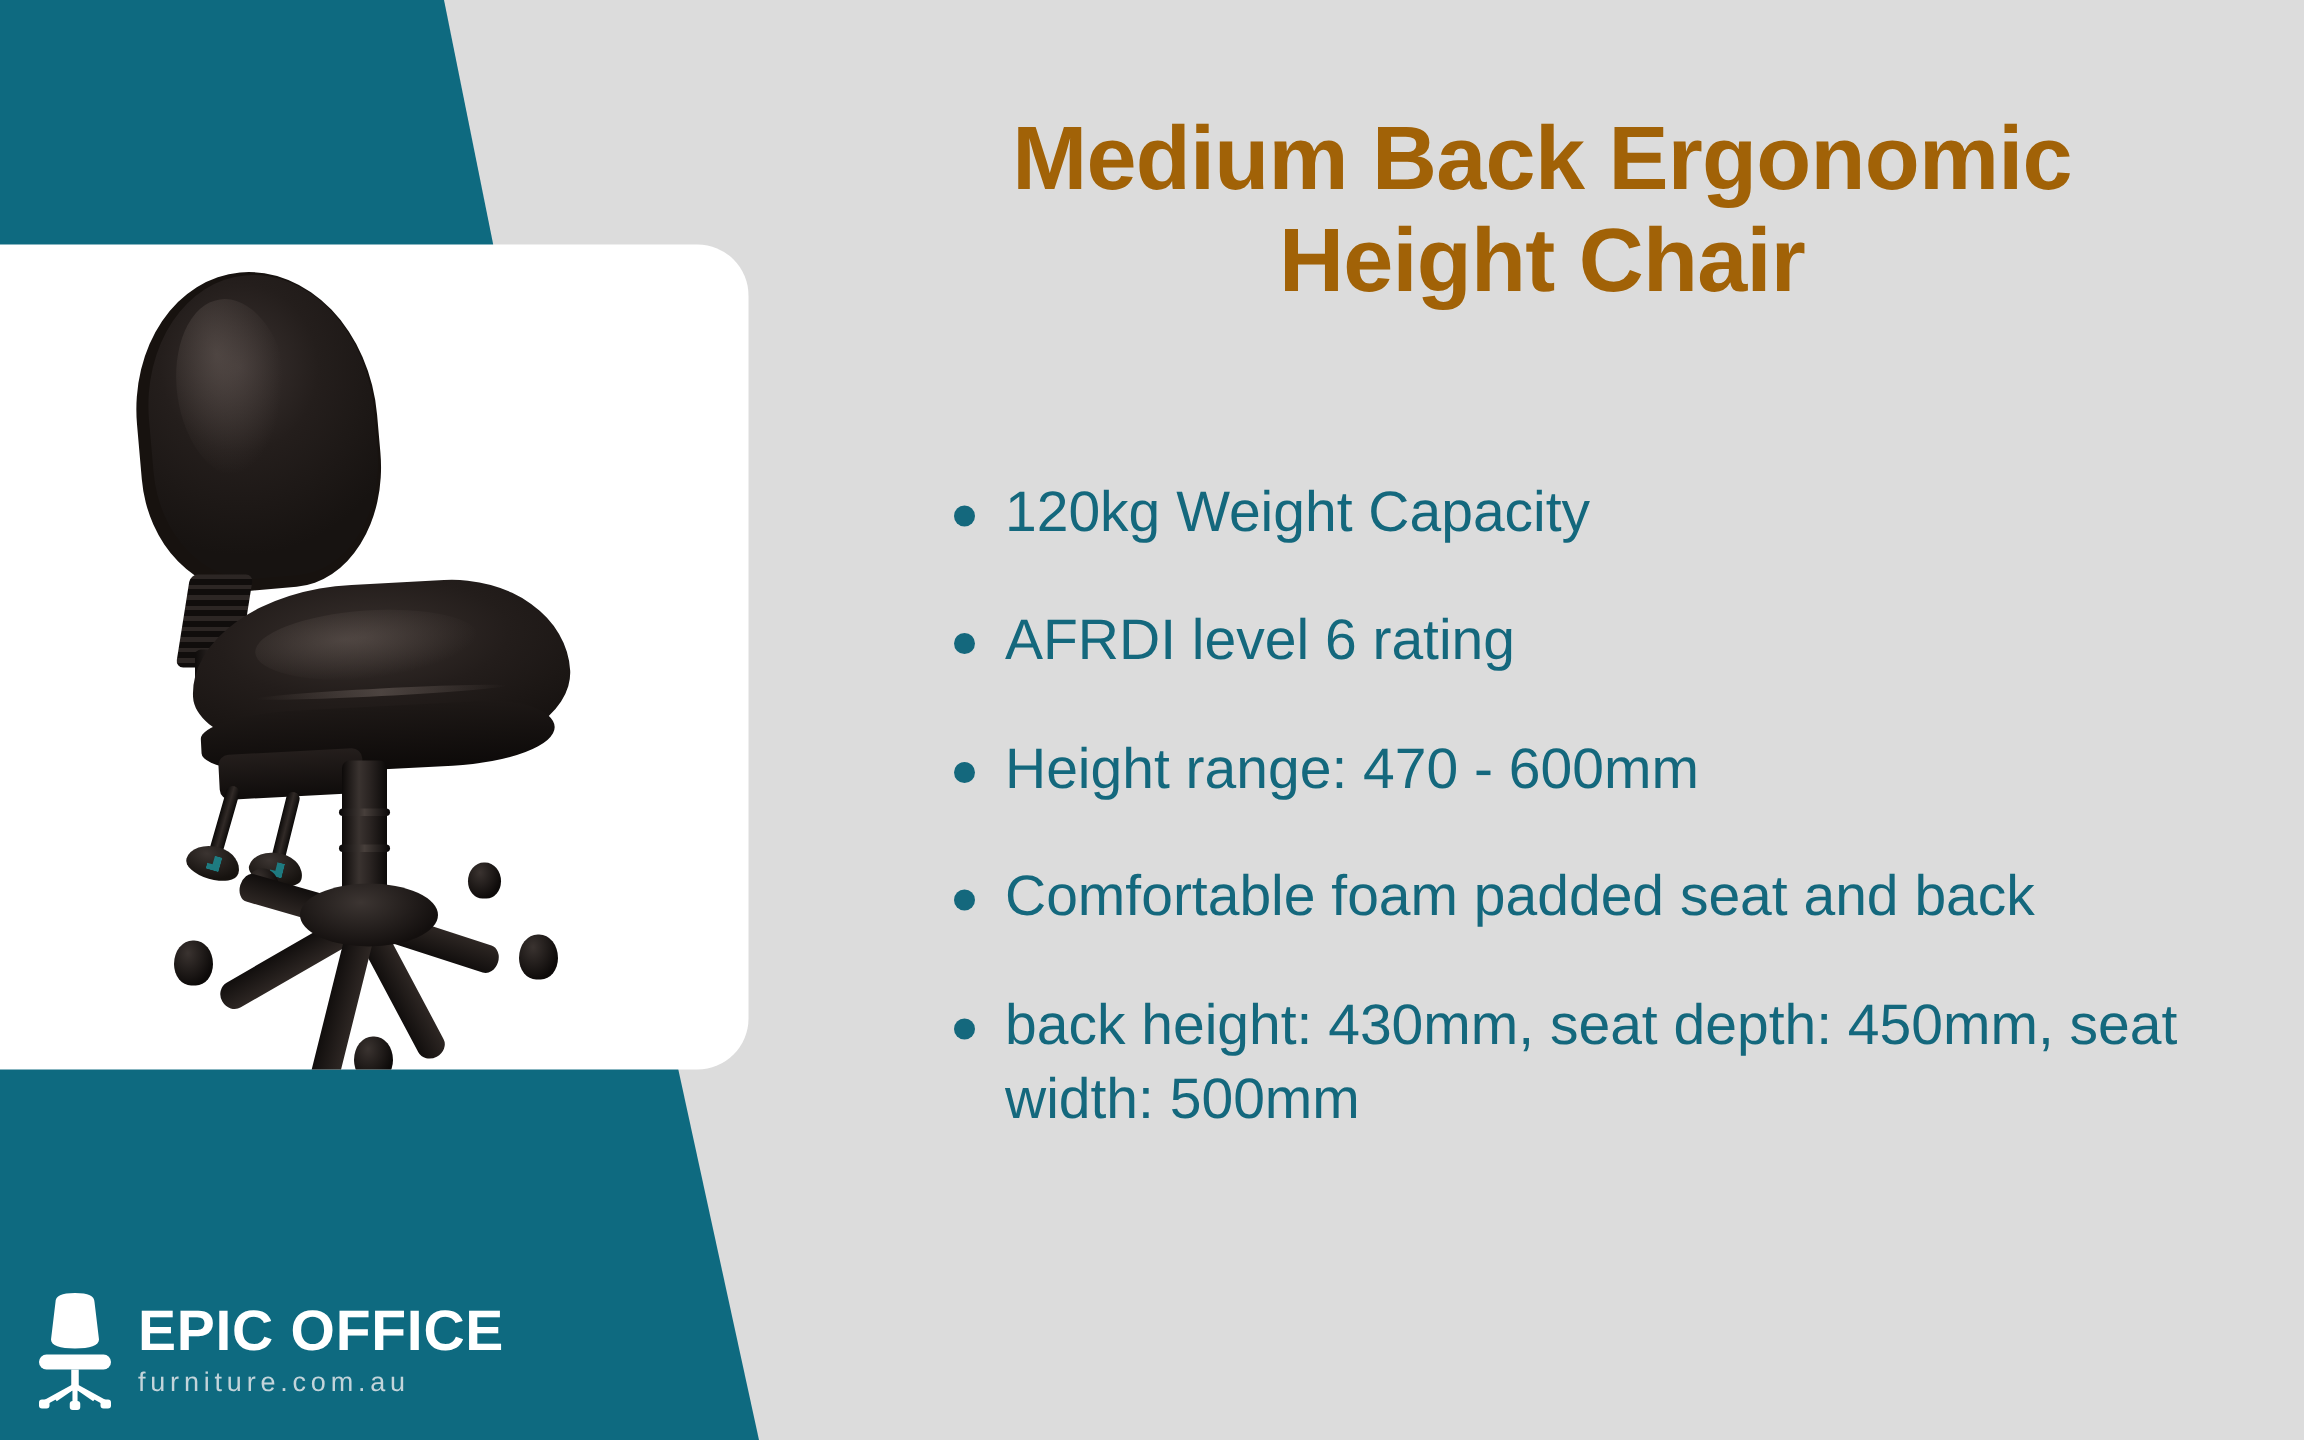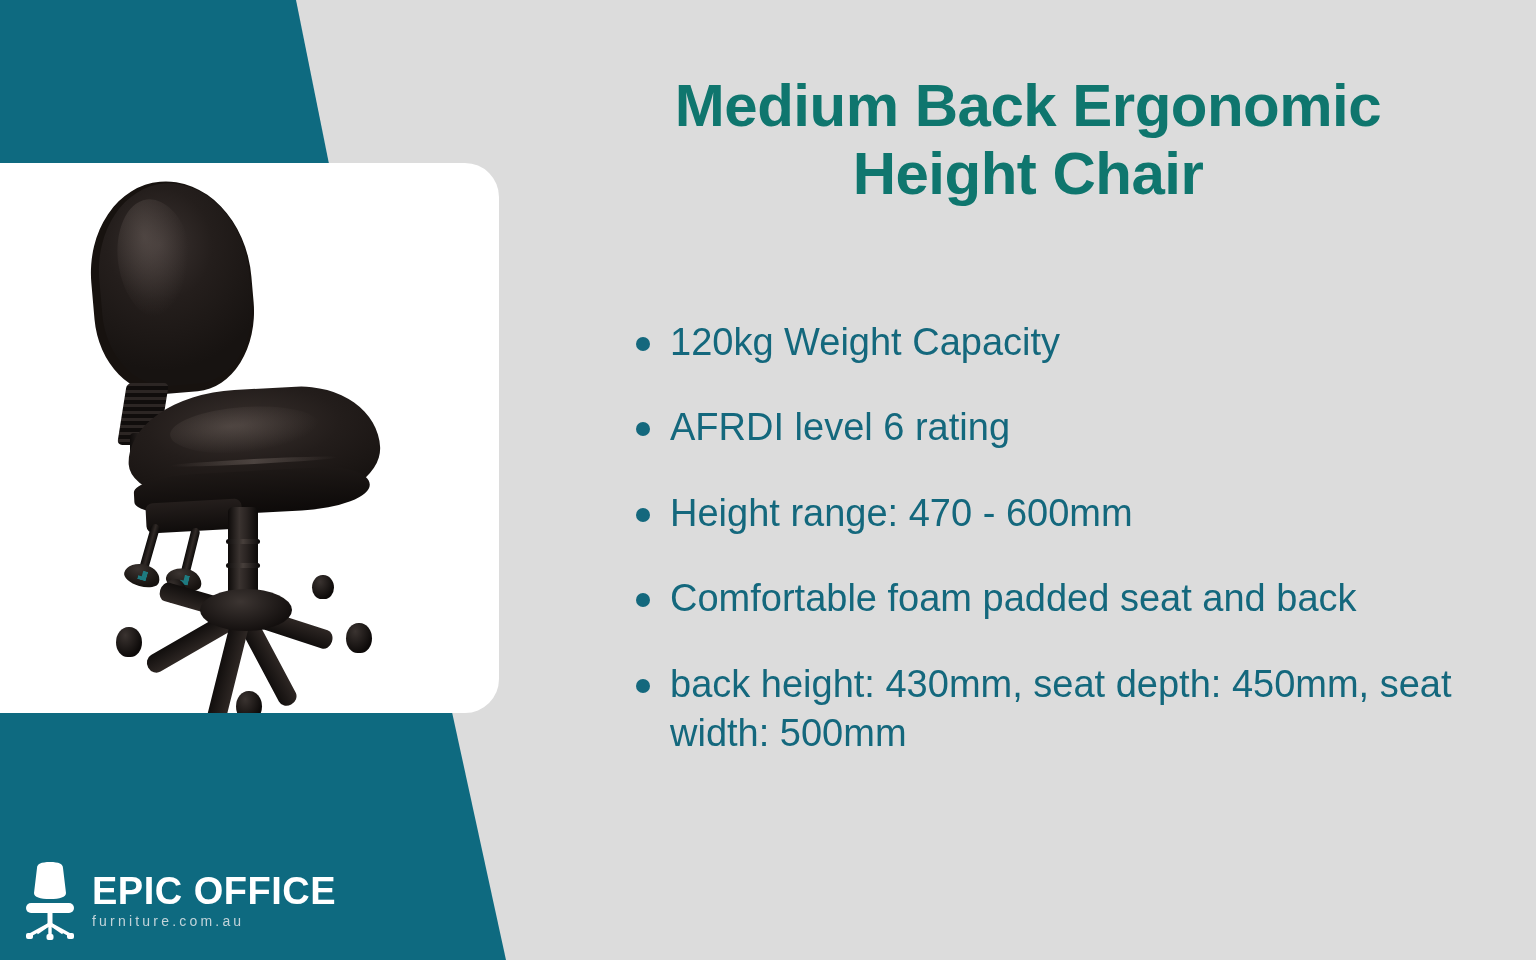--- a/index.html
+++ b/index.html
@@ -176,21 +176,21 @@
   .caster-5 { left:252px; top:404px; width:22px; height:24px; }
 
   
   .content {
     position:absolute; left:530px; top:0; width:1006px; height:960px;
   }
   .title {
     position:absolute; left:18px; top:72px; width:960px;
     text-align:center;
     font-size:60px; font-weight:bold; line-height:1.13;
-    color:#0f766e; letter-spacing:-0.5px;
+    color:#a16207; letter-spacing:-0.5px;
   }
   .bullets {
     position:absolute; left:48px; top:318px; width:960px;
     list-style:none;
   }
   .bullet {
     position:relative;
     padding-left:92px;
     margin-bottom:36px;
     font-size:38px; line-height:1.30;
@@ -208,21 +208,21 @@
     position:absolute; left:22px; top:862px;
     display:flex; align-items:center; gap:14px;
   }
   .logo-icon { width:56px; height:78px; flex:none; }
   .logo-text { display:flex; flex-direction:column;justify-content:flex-end; }
   .logo-name {
     font-size:38px; font-weight:bold; color:#ffffff;
     letter-spacing:0.5px; line-height:1.02;
   }
   .logo-domain {
-    font-size:14px; color:#c3d4da;
+    font-size:18px; color:#c3d4da;
     letter-spacing:3.2px; line-height:1.22; margin-top:3px;
   }
 </style>
 </head>
 <body>
 
 <div class="slide">
 
   <div class="teal-top"></div>
   <div class="teal-bottom"></div>

